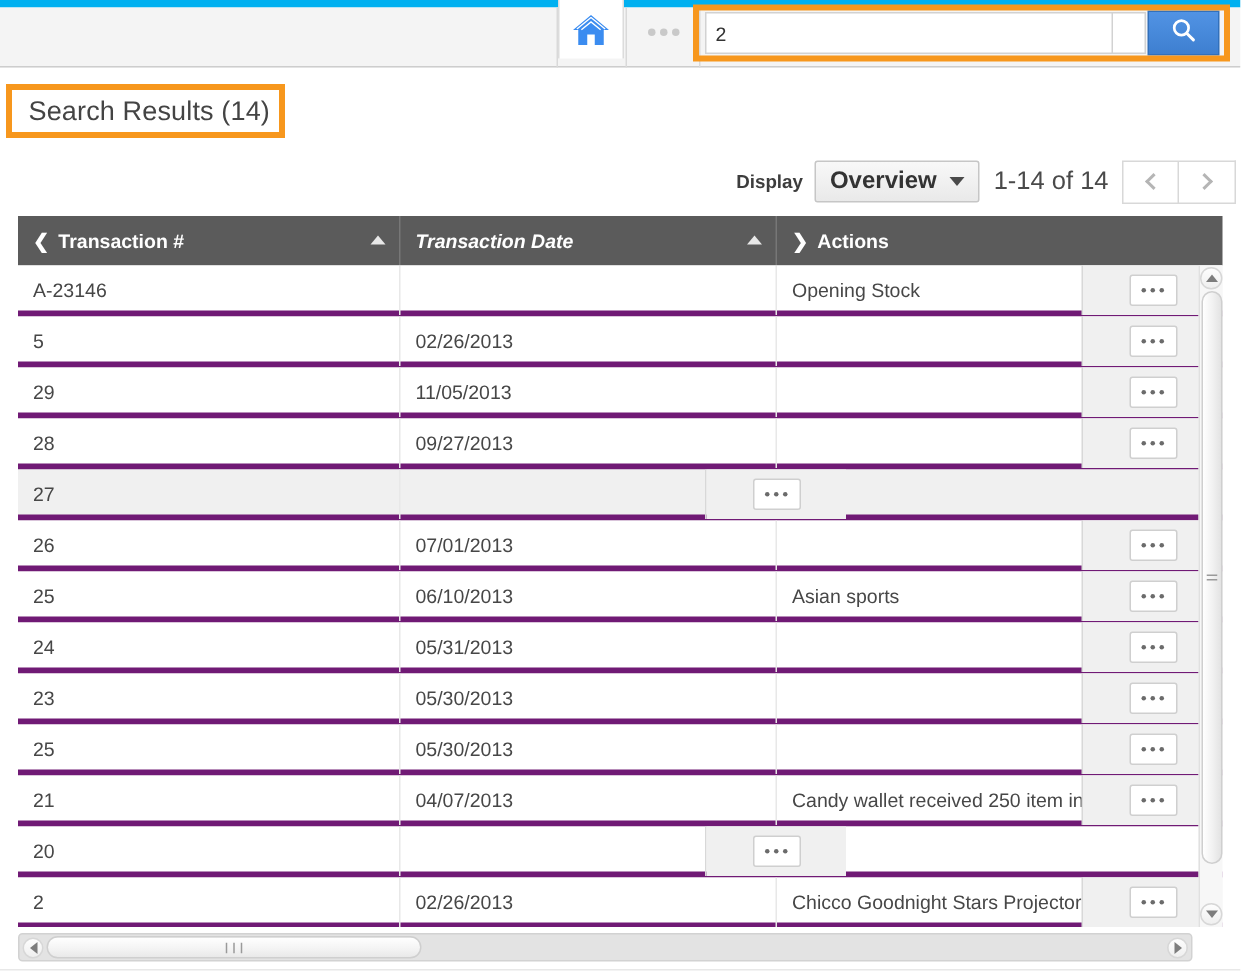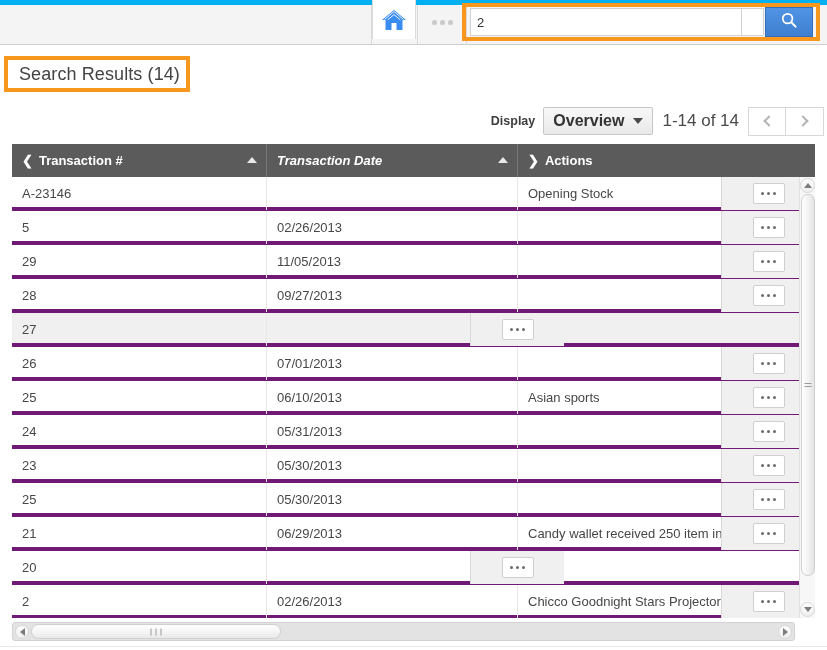--- a/index.html
+++ b/index.html
@@ -577,21 +577,21 @@
               <span style="display: flex;">
                 <span class="adot"></span>
                 <span class="adot"></span>
                 <span class="adot"></span>
               </span>
             </div>
           </div>
         </div>
         <div class="row">
           <div class="cell c0">21</div>
-          <div class="cell c1">06/29/2013</div>
+          <div class="cell c1">04/07/2013</div>
           <div class="cell c2">Candy wallet received 250 item in inv</div>
           <div class="cell c3">
             <div class="action-btn">
               <span style="display: flex;">
                 <span class="adot"></span>
                 <span class="adot"></span>
                 <span class="adot"></span>
               </span>
             </div>
           </div>

